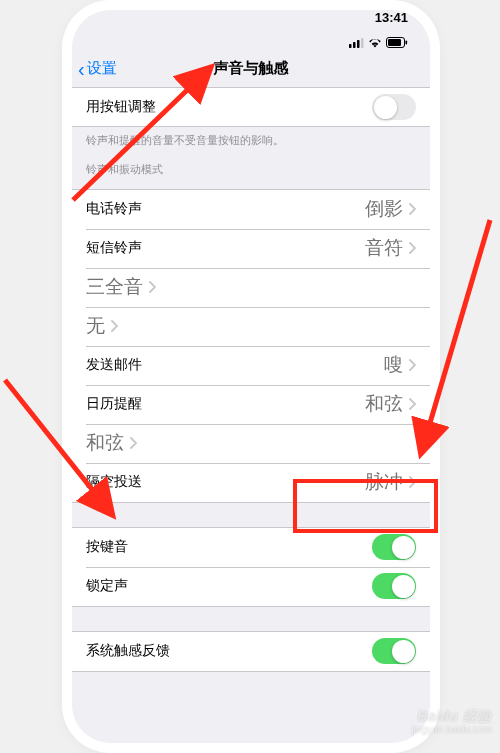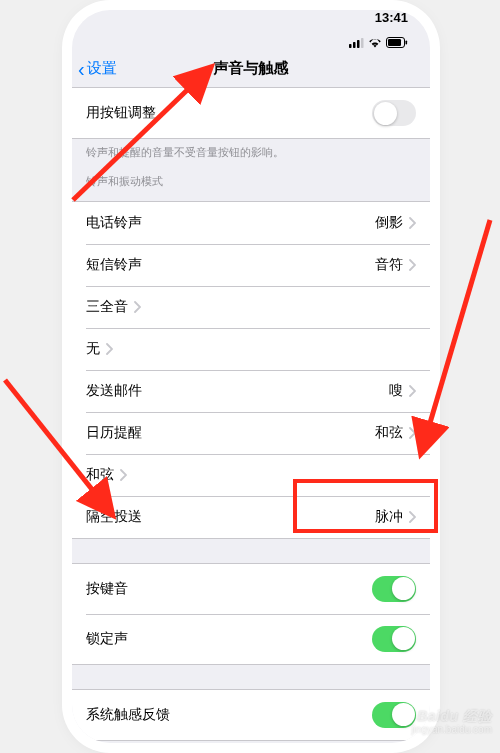--- a/index.html
+++ b/index.html
@@ -57,34 +57,34 @@
       font-weight: 600;
       color: #000;
     }
     .content { font-size: 14px; color: #000; }
     .group { margin-top: 0; }
     .row {
       background: #fff;
       min-height: 39px;
       display: flex;
       align-items: center;
-      padding: 12px 14px;
+      padding: 0 14px;
       position: relative;
     }
     .row + .row::before {
       content: "";
       position: absolute;
       left: 14px; right: 0; top: 0;
       height: 0.5px;
       background: #c8c7cc;
     }
     .group-border-top { border-top: 0.5px solid #c8c7cc; }
     .group-border-bottom { border-bottom: 0.5px solid #c8c7cc; }
     .row-label { flex: 1; }
-    .row-value { color: #000000; font-size: 14px; text-align: right; }
+    .row-value { color: #737373; font-size: 19px; text-align: right; }
     .chevron {
       margin-left: 6px;
       color: #c7c7cc;
     }
     .chevron svg { display:block; }
     .toggle {
       width: 44px;
       height: 26px;
       border-radius: 13px;
       position: relative;

